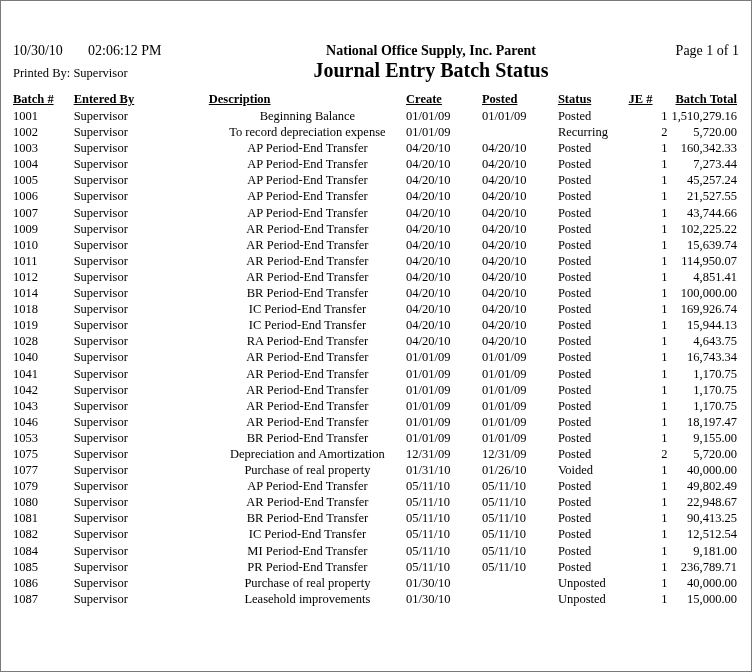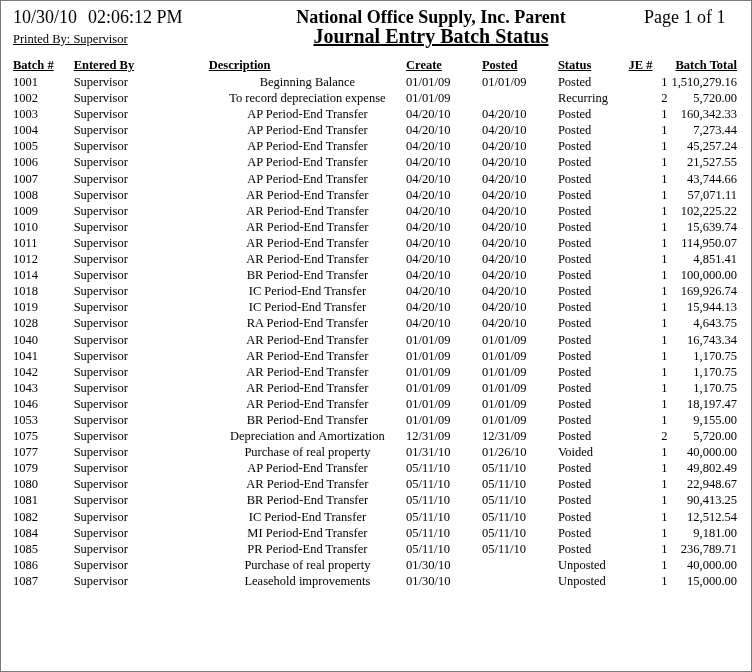--- a/index.html
+++ b/index.html
@@ -19,48 +19,48 @@
     box-sizing: border-box;
     overflow: hidden;
     border: 1px solid #7a7a7a;
   }
   .inner {
     padding: 8px 12px 0 12px;
   }
   .hdr-row {
     display: flex;
     align-items: baseline;
-    font-size: 18px;
+    font-size: 14px;
     line-height: 16px;
   }
   .hdr-date {
     width: 75px;
     flex: 0 0 auto;
   }
   .hdr-time {
     width: 130px;
     flex: 0 0 auto;
   }
   .hdr-center {
     flex: 1 1 auto;
     text-align: center;
     font-weight: bold;
   }
   .hdr-page {
     width: 95px;
     flex: 0 0 auto;
-    text-align: left;
+    text-align: right;
+    margin-top: 34px;
   }
   .hdr-row2 {
     display: flex;
     align-items: baseline;
     font-size: 12.5px;
     line-height: 18px;
     margin-top: 2px;
-    text-decoration: underline;
   }
   .hdr-printedby {
     flex: 0 0 auto;
     width: 205px;
   }
   .report-title {
     flex: 1 1 auto;
     text-align: center;
     font-weight: bold;
     font-size: 20px;
@@ -197,30 +197,20 @@
             <td class="c-batch">1007</td>
             <td class="c-entered">Supervisor</td>
             <td class="c-desc">AP Period-End Transfer</td>
             <td class="c-create">04/20/10</td>
             <td class="c-posted">04/20/10</td>
             <td class="c-status">Posted</td>
             <td class="c-je">1</td>
             <td class="c-total">43,744.66</td>
           </tr>
           <tr>
-            <td class="c-batch">1008</td>
-            <td class="c-entered">Supervisor</td>
-            <td class="c-desc">AR Period-End Transfer</td>
-            <td class="c-create">04/20/10</td>
-            <td class="c-posted">04/20/10</td>
-            <td class="c-status">Posted</td>
-            <td class="c-je">1</td>
-            <td class="c-total">57,071.11</td>
-          </tr>
-          <tr>
             <td class="c-batch">1009</td>
             <td class="c-entered">Supervisor</td>
             <td class="c-desc">AR Period-End Transfer</td>
             <td class="c-create">04/20/10</td>
             <td class="c-posted">04/20/10</td>
             <td class="c-status">Posted</td>
             <td class="c-je">1</td>
             <td class="c-total">102,225.22</td>
           </tr>
           <tr>

